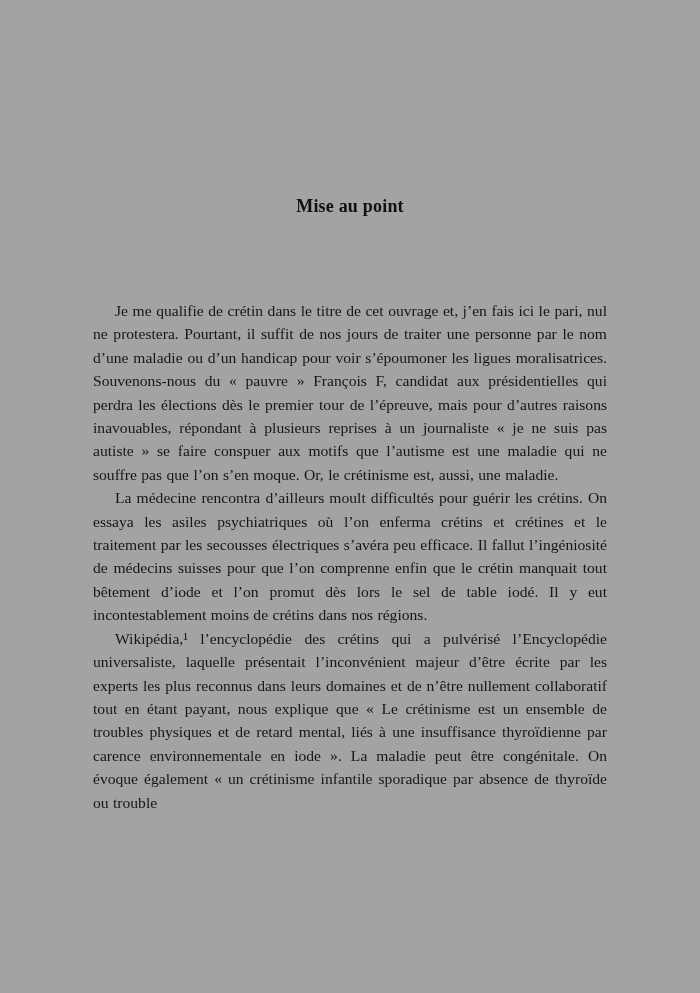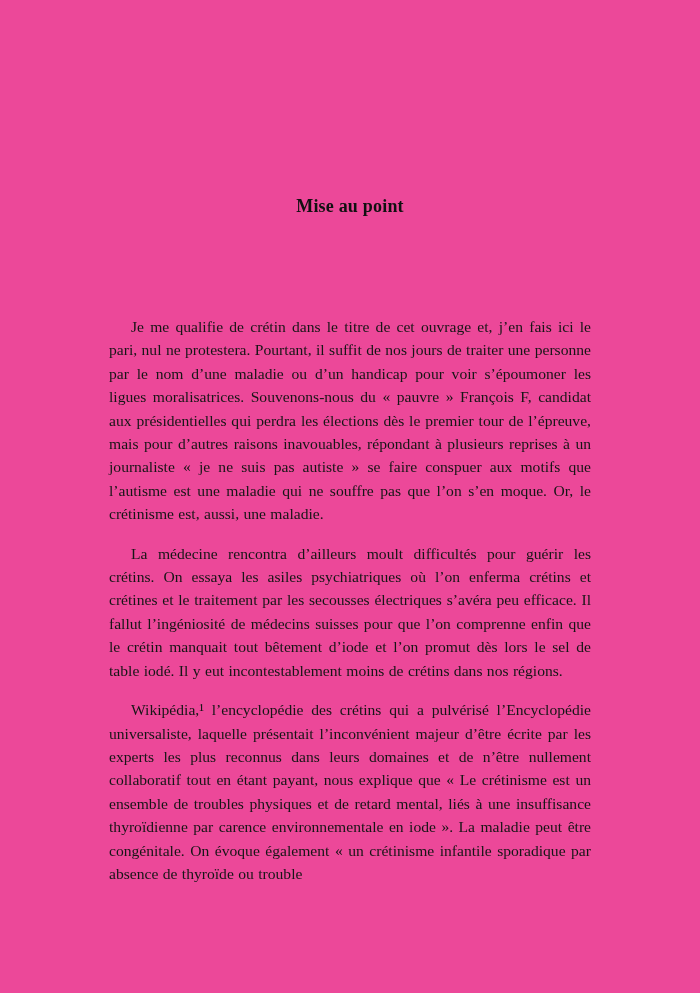--- a/index.html
+++ b/index.html
@@ -11,21 +11,21 @@
       height: 993px;
       background: #ffffff;
       font-family: "Liberation Serif", "DejaVu Serif", serif;
       color: #161616;
     }
     .page {
       position: relative;
       width: 700px;
       height: 993px;
       overflow: hidden;
-      background: #ec4899;
+      background: #a3a3a3;
     }
     .chapter-title {
       position: absolute;
       top: 196px;
       left: 93px;
       width: 514px;
       margin: 0;
       text-align: center;
       font-size: 18px;
       font-weight: bold;
@@ -38,21 +38,21 @@
       left: 93px;
       width: 514px;
       height: 588px;
       overflow: hidden;
       font-size: 15.6px;
       line-height: 23.4px;
       text-align: justify;
       word-spacing: 0.5px;
     }
     .body-text p {
-      margin: 16px;
+      margin: 0;
       padding: 0;
       text-indent: 22px;
     }
     .footnote-area {
       position: absolute;
       left: 93px;
       top: 884px;
       width: 514px;
       background: #ffffff;
       padding-top: 2px;

